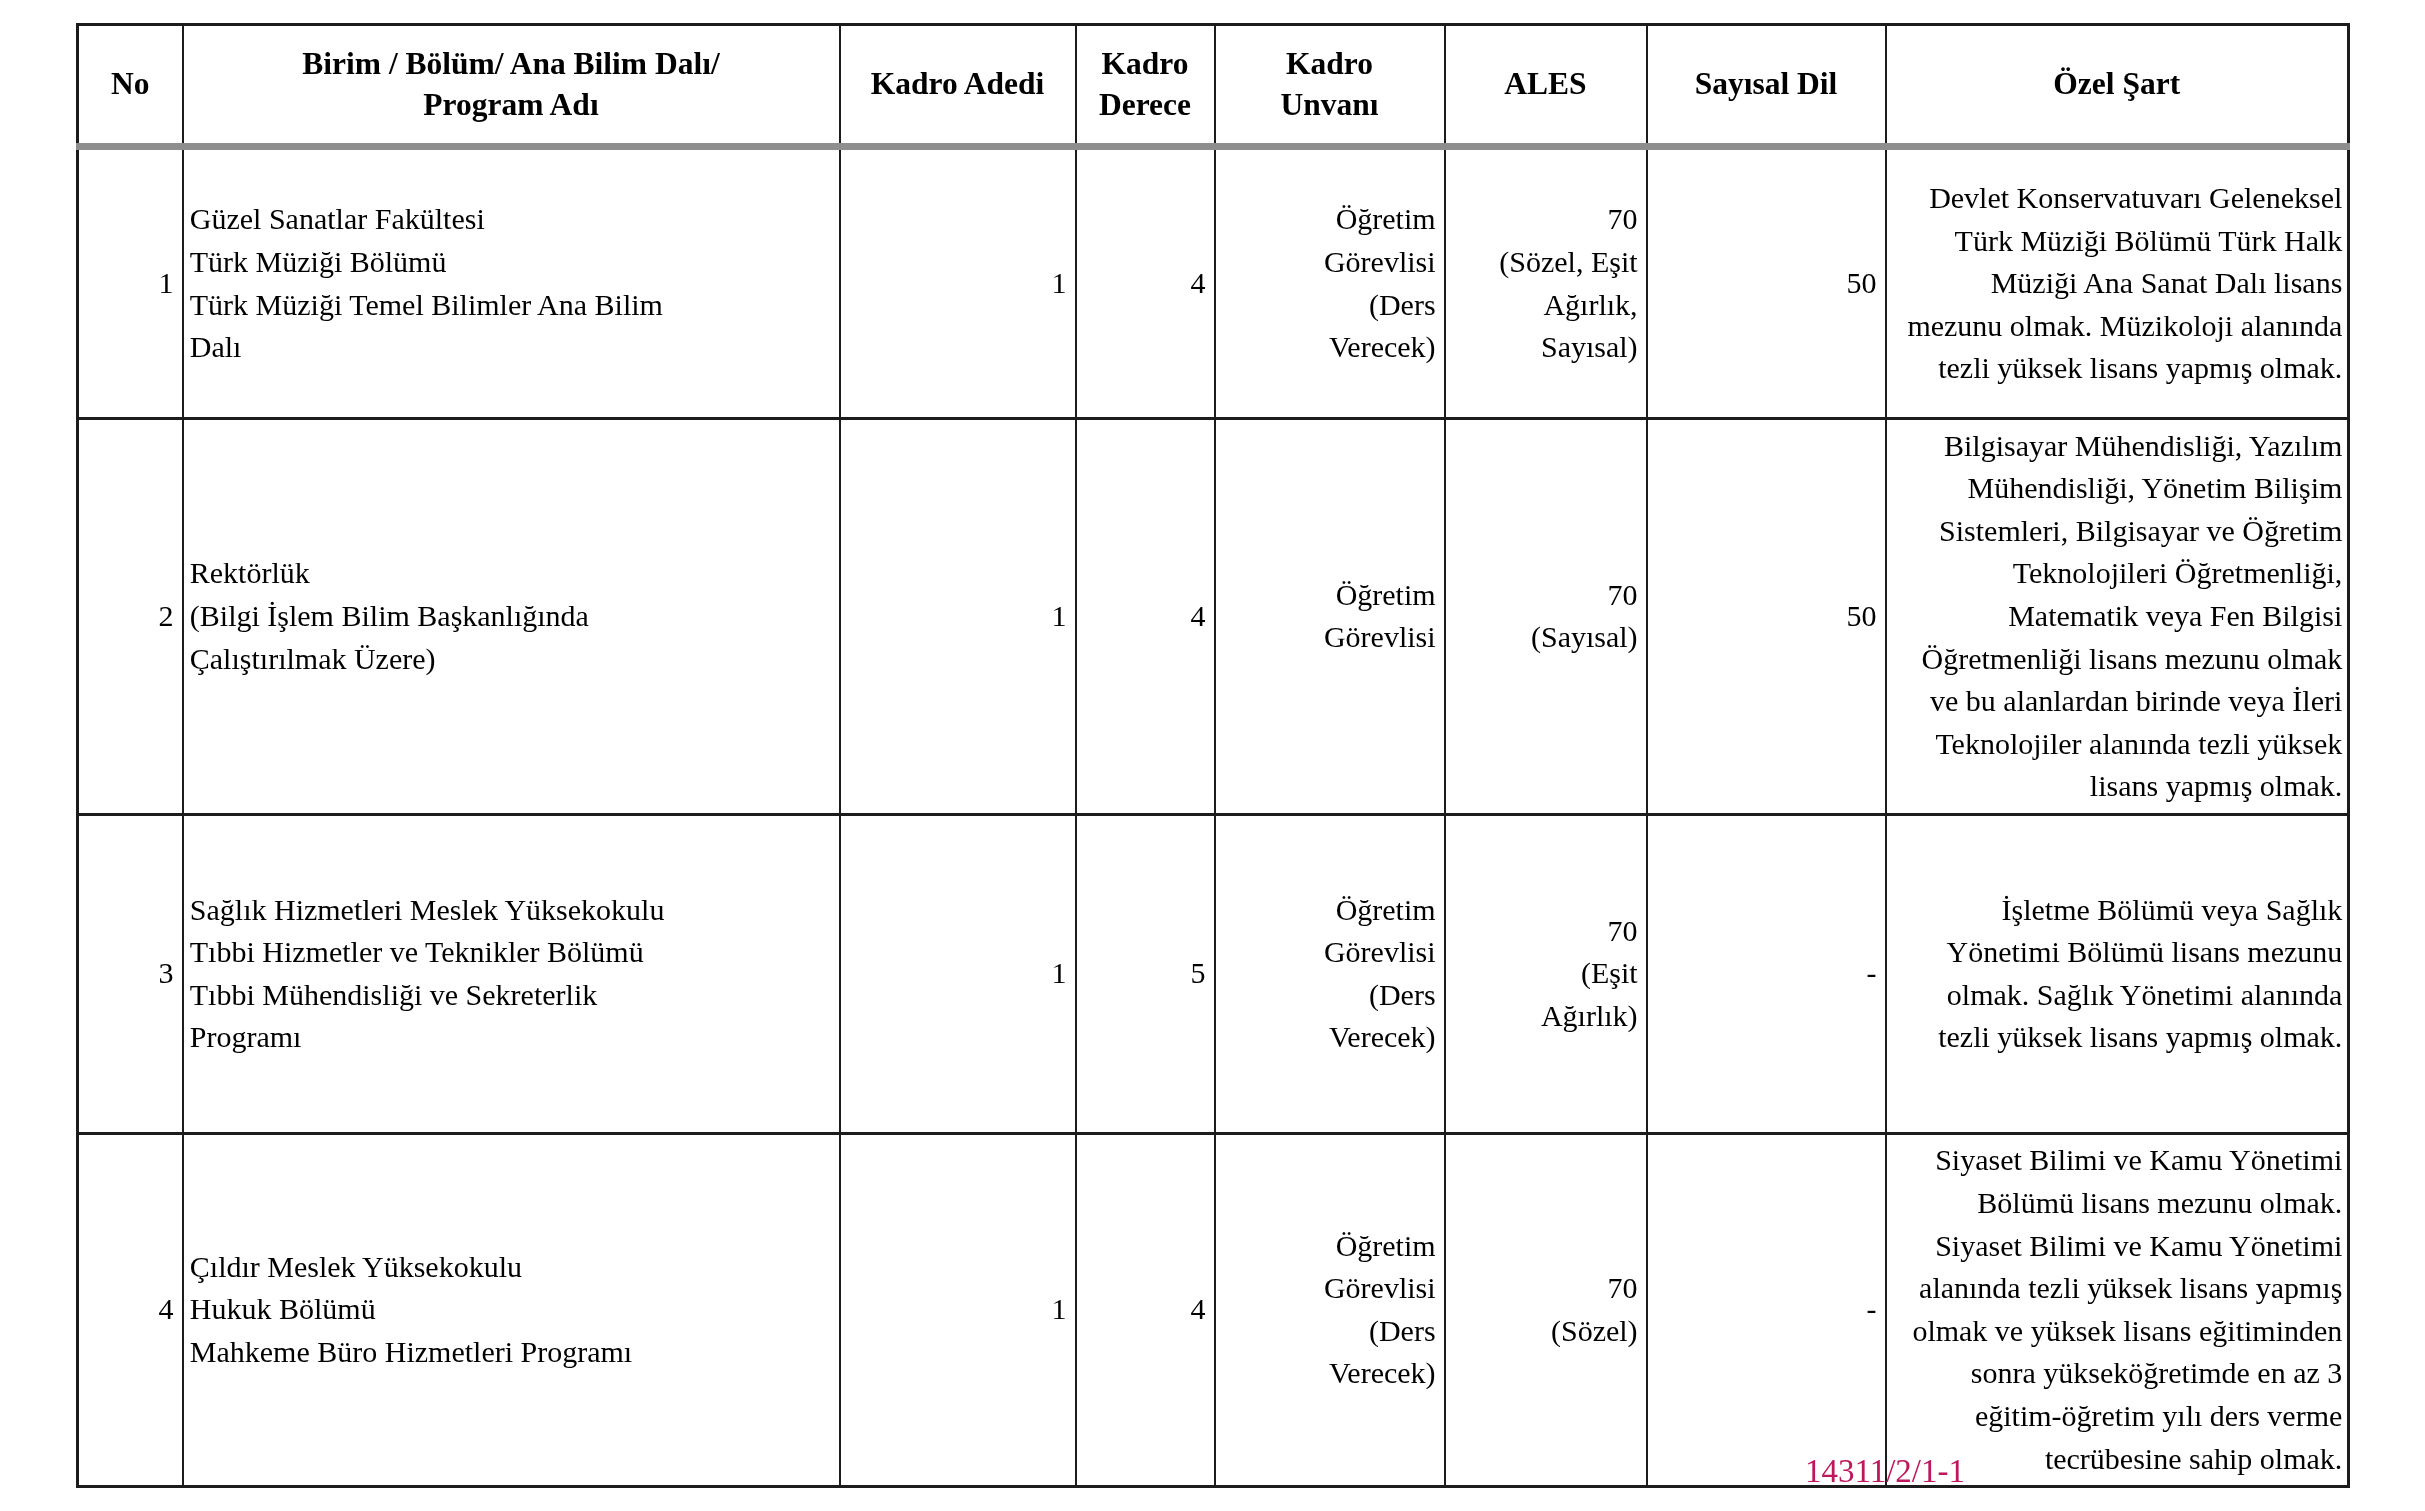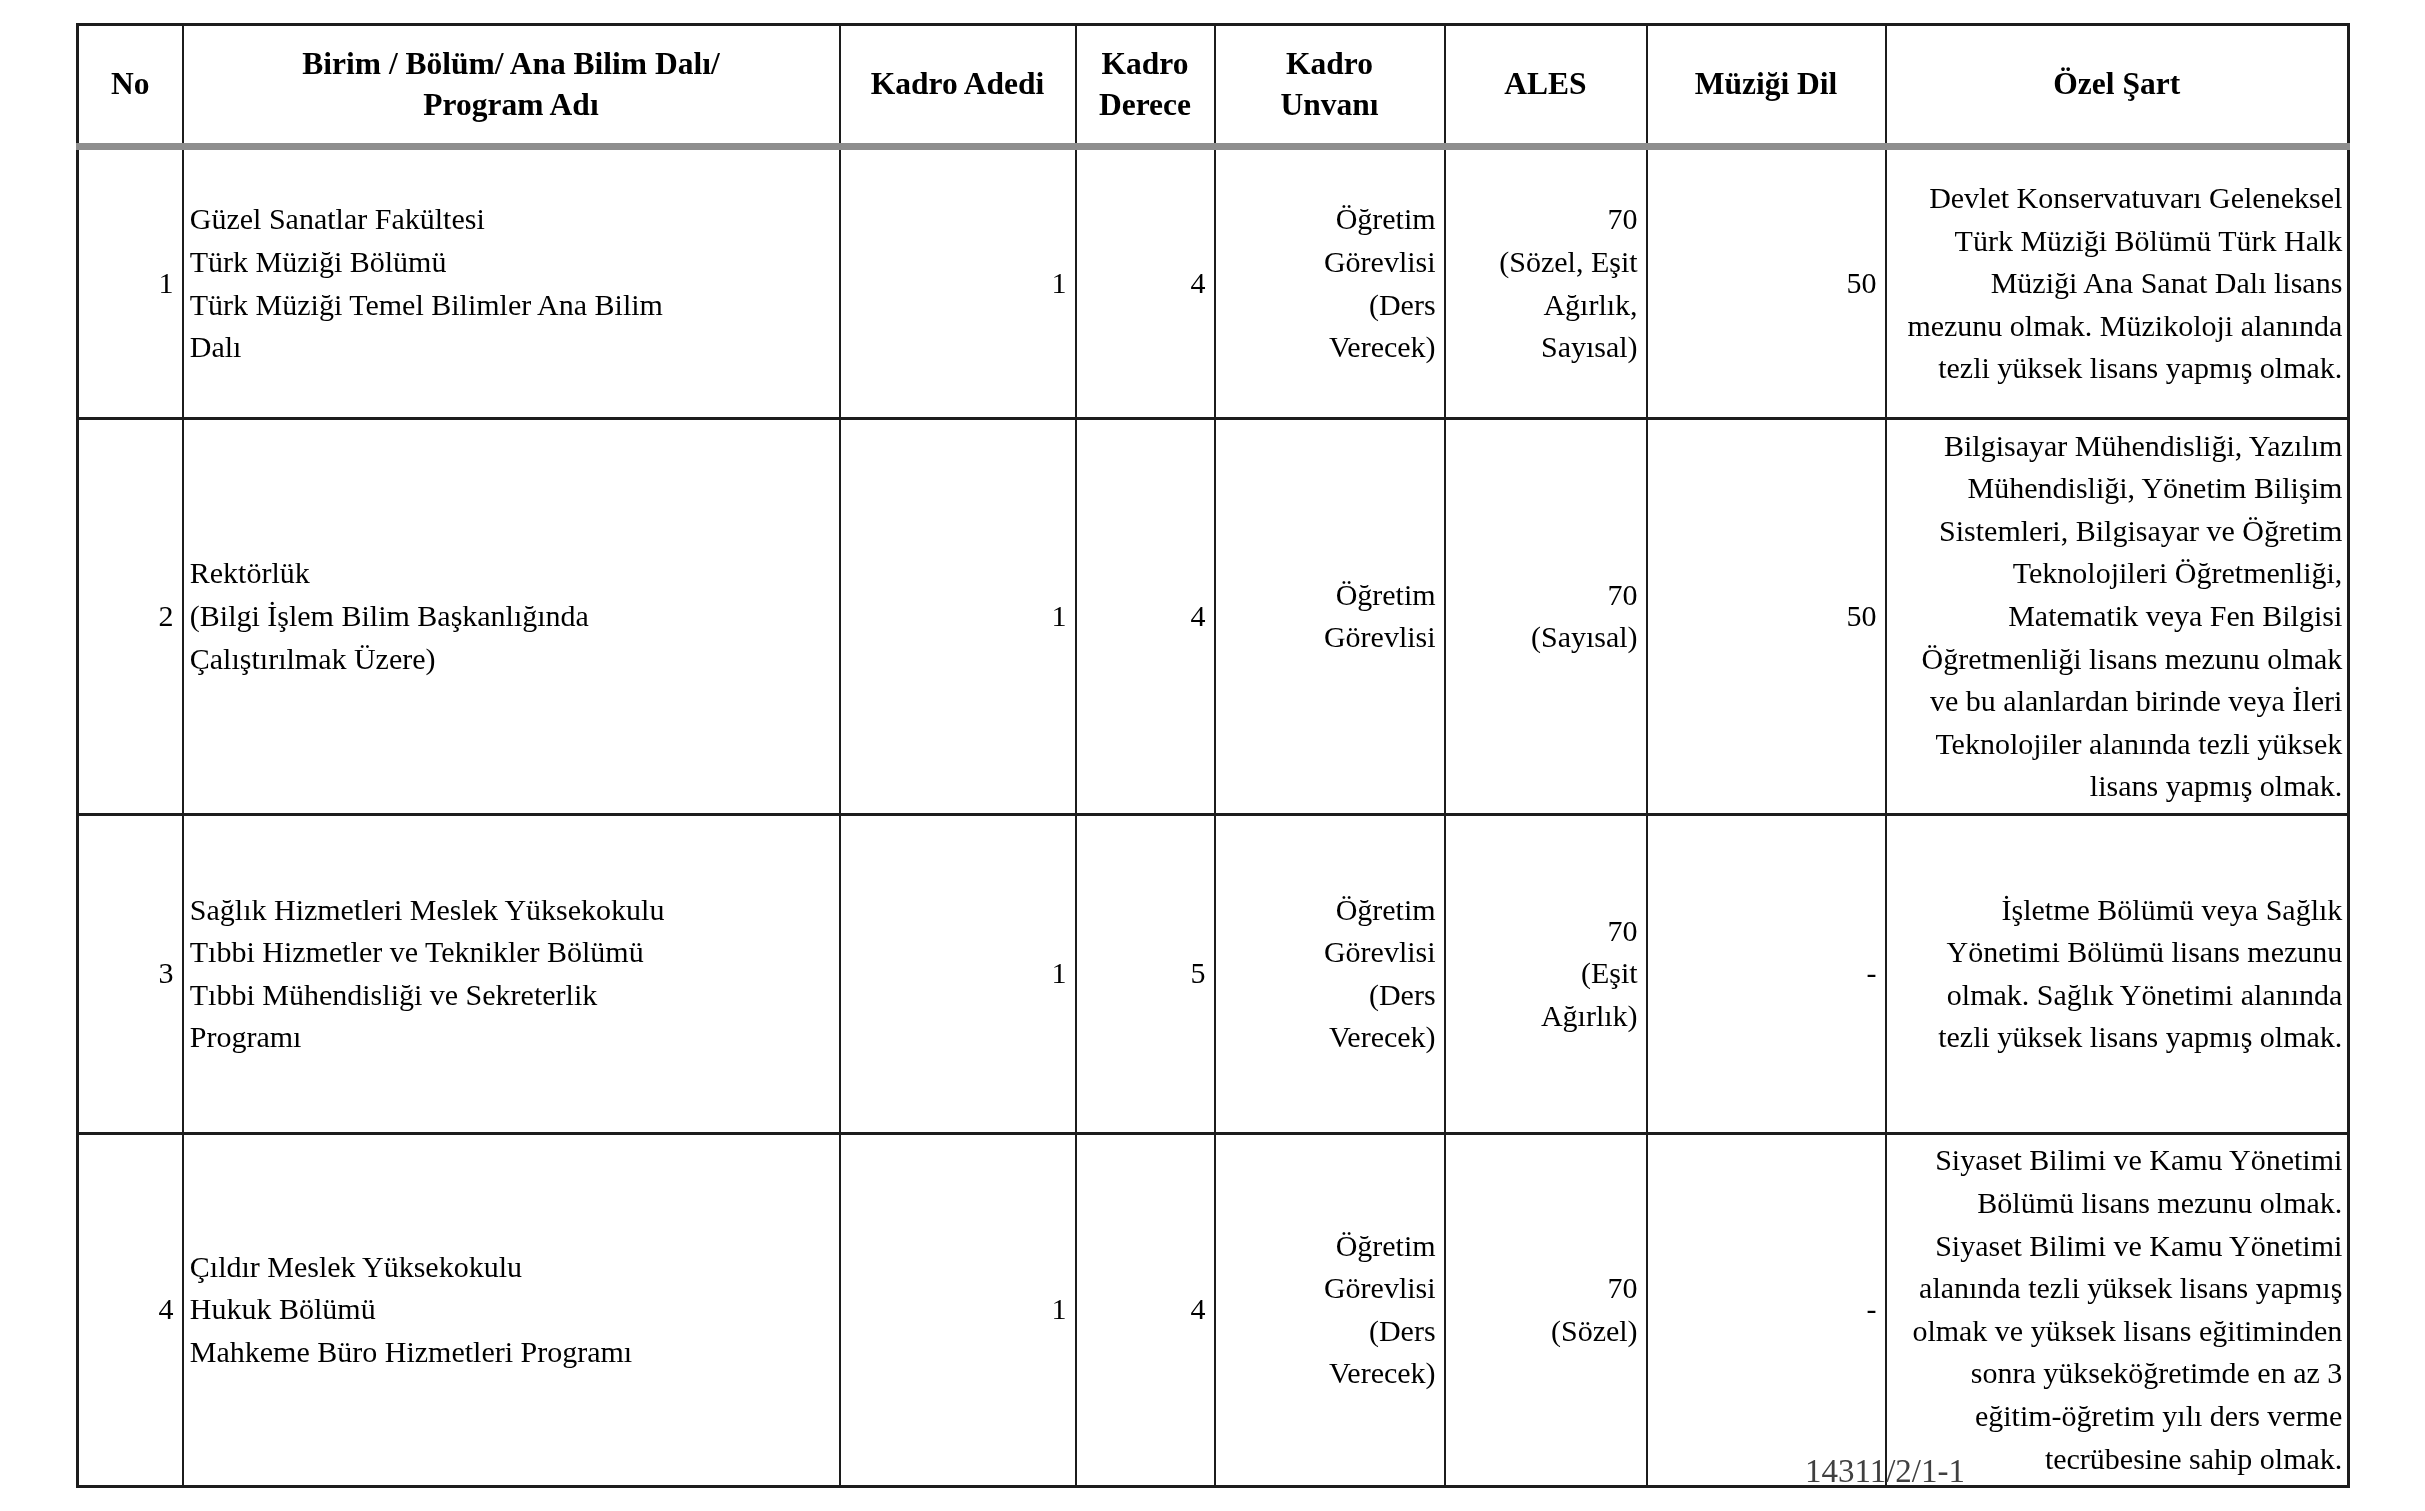--- a/index.html
+++ b/index.html
@@ -66,21 +66,21 @@
   }
   .footer-ref {
     position: absolute;
     top: 1453px;
     left: 76px;
     width: 1985px;
     box-sizing: border-box;
     text-align: right;
     padding-right: 96px;
     font-size: 33px;
-    color: #404040;
+    color: #be185d;
   }
 </style>
 </head>
 <body>
 
 <table class="doc-table">
   <colgroup>
     <col style="width:105px">
     <col style="width:657px">
     <col style="width:236px">
@@ -94,21 +94,21 @@
     <tr>
       <th>No</th>
       <th>Birim / Bölüm/ Ana Bilim Dalı/
 Program Adı</th>
       <th>Kadro Adedi</th>
       <th>Kadro
 Derece</th>
       <th>Kadro
 Unvanı</th>
       <th>ALES</th>
-      <th>Müziği Dil</th>
+      <th>Sayısal Dil</th>
       <th>Özel Şart</th>
     </tr>
   </thead>
   <tbody>
     <tr class="r1">
       <td class="c">1</td>
       <td class="l birim">Güzel Sanatlar Fakültesi
 Türk Müziği Bölümü
 Türk Müziği Temel Bilimler Ana Bilim
 Dalı</td>

